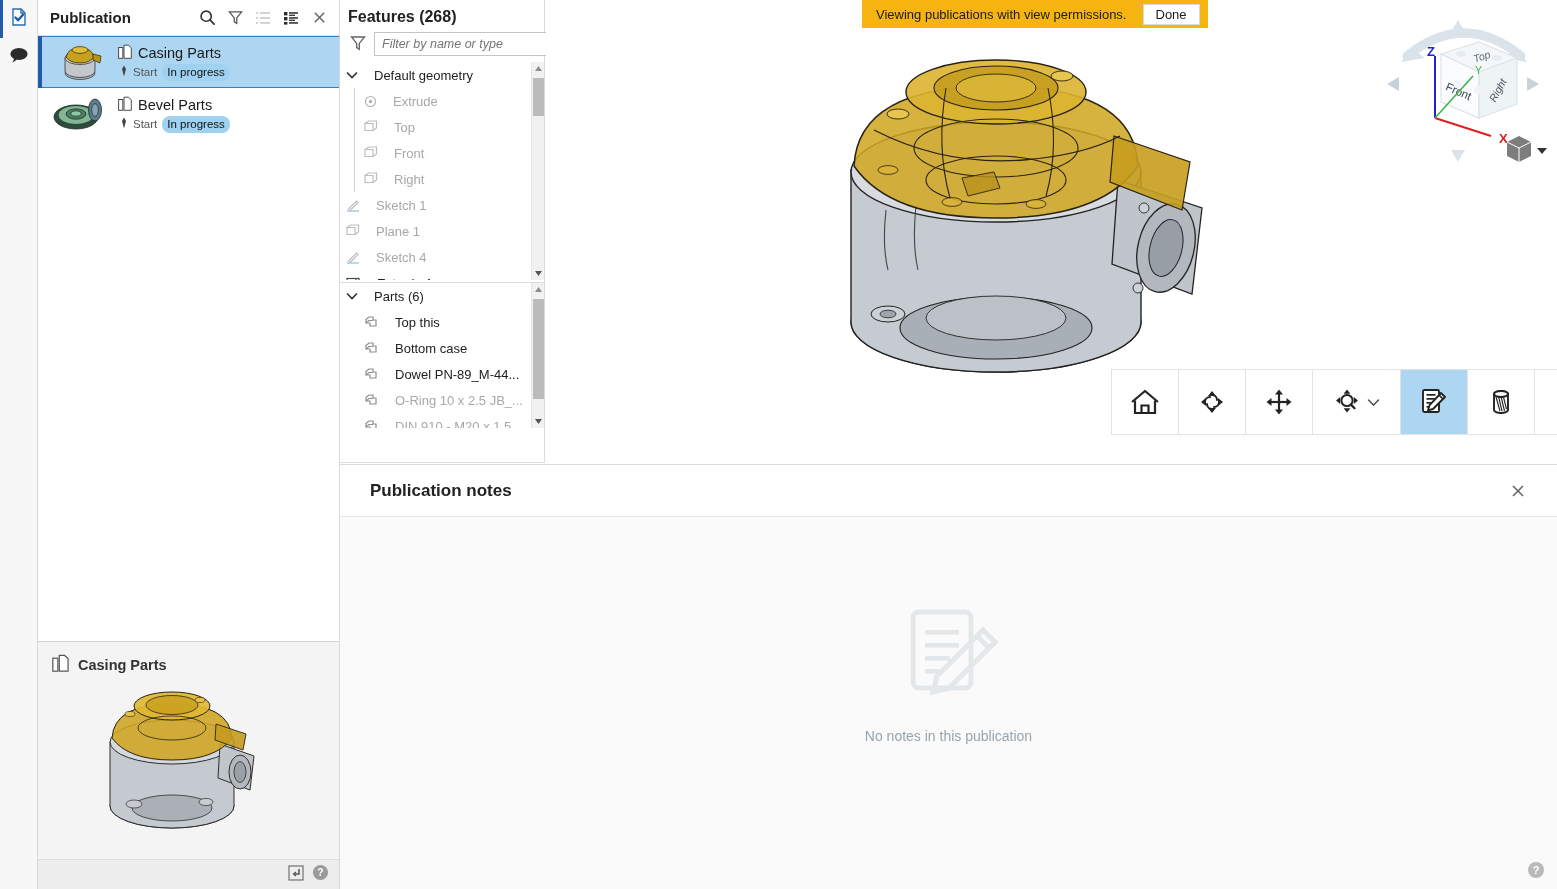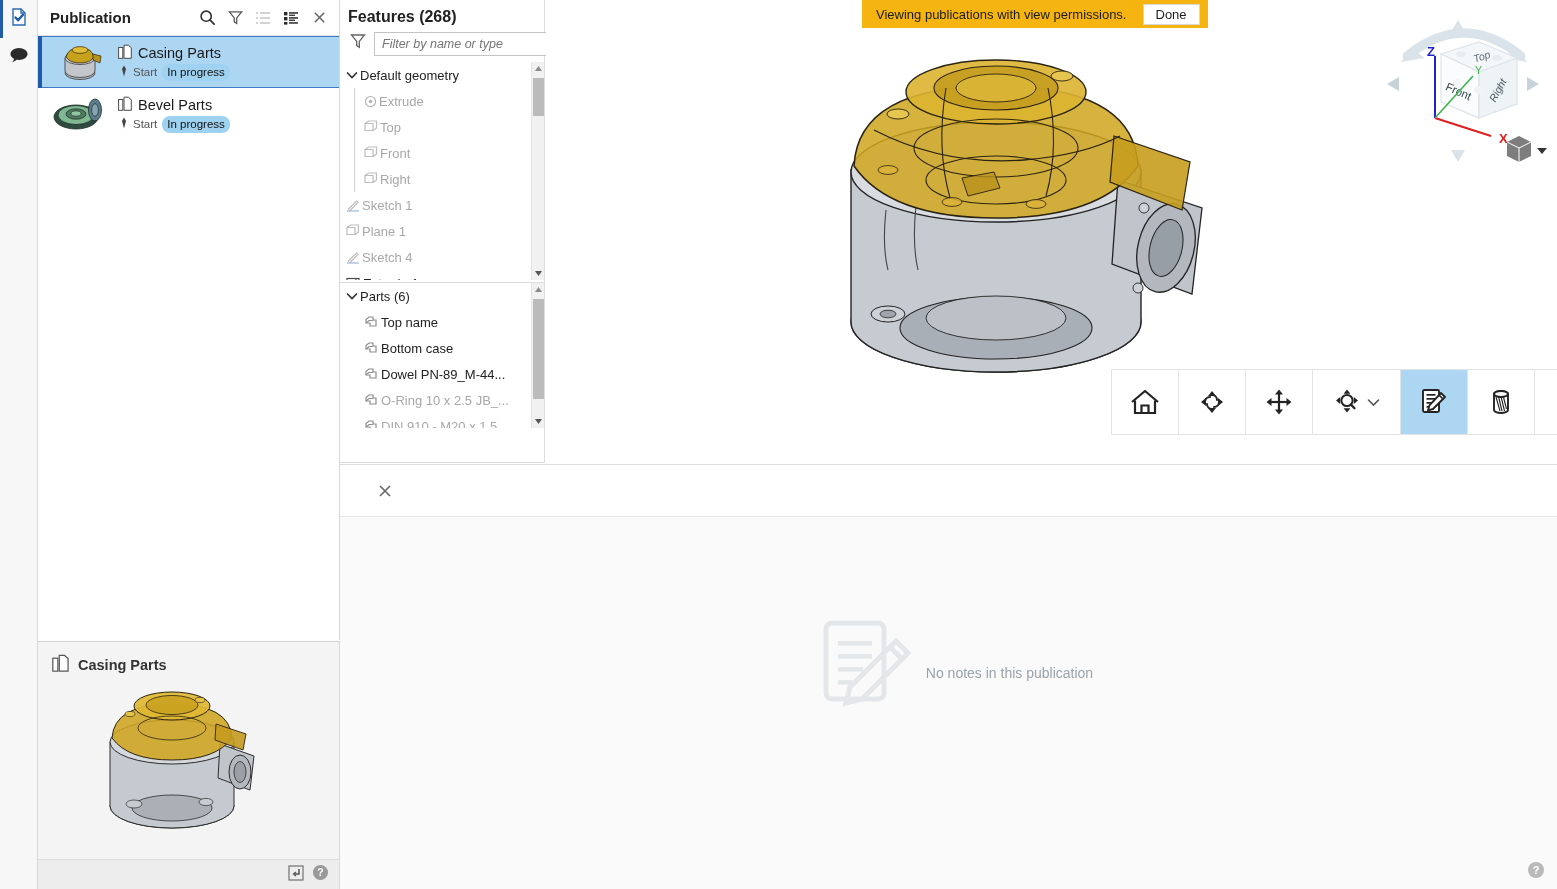--- a/index.html
+++ b/index.html
@@ -74,32 +74,32 @@
     border-top: 1px solid #dcdcdc; background: #ededed;
     display: flex; align-items: center; justify-content: flex-end; gap: 8px; padding-right: 10px;
   }
 
   
   .feat-panel {
     position: absolute; left: 340px; top: 0; width: 205px; height: 463px;
     background: #ffffff; border-right: 1px solid #dcdcdc; border-bottom: 1px solid #dcdcdc;
   }
   .feat-title { font-size: 16px; font-weight: bold; color: #222; padding: 8px 0 6px 8px; }
-  .filter-row { display: flex; align-items: flex-start; gap: 7px; padding: 0 8px 6px 9px; }
+  .filter-row { display: flex; align-items: flex-end; gap: 7px; padding: 0 8px 6px 9px; }
   .filter-input {
     flex: 1; height: 24px; border: 1px solid #c4c4c4; background: #fff;
     font-size: 12.5px; font-style: italic; color: #999; padding: 0 7px;
     font-family: "Liberation Sans", sans-serif;
   }
   .tree-wrap { position: relative; }
   .tree {
     height: 218px; overflow: hidden; padding-left: 6px; position: relative;
   }
   .tree.parts { height: 145px; }
-  .tree-row { display: flex; align-items: center; gap: 2px; height: 26px; font-size: 13px; color: #222; cursor: pointer; }
+  .tree-row { display: flex; align-items: center; gap: 16px; height: 26px; font-size: 13px; color: #222; cursor: pointer; }
   .tree-row.muted { color: #a8a8a8; }
   .tree-row.indent { padding-left: 18px; }
   .group-line {
     position: absolute; left: 14px; width: 1px; background: #cfcfcf;
   }
   .sb {
     position: absolute; right: 0; top: 0; width: 13px; bottom: 0;
     background: #f1f1f1; border-left: 1px solid #e4e4e4;
   }
   .sb .arrow { position: absolute; left: 0; width: 13px; height: 13px; display:flex; align-items:center; justify-content:center; }
@@ -153,21 +153,21 @@
     background: #fafafa; border-top: 1px solid #dcdcdc;
   }
   .notes-head {
     height: 52px; background: #ffffff; border-bottom: 1px solid #e6e6e6;
     display: flex; align-items: center; padding: 0 24px 0 30px;
   }
   .notes-title { font-size: 17px; font-weight: bold; color: #222; flex: 1; }
   .notes-close { width: 30px; height: 30px; display: flex; align-items: center; justify-content: center; cursor: pointer; }
   .notes-body {
     position: absolute; left: 0; right: 0; top: 52px; bottom: 0;
-    display: flex; flex-direction: row; align-items: center; justify-content: center;
+    display: flex; flex-direction: column; align-items: center; justify-content: center;
     gap: 6px; padding-bottom: 60px;
   }
   .notes-empty-text { font-size: 14px; color: #9aa3aa; }
 
   .help-corner { position: absolute; right: 12px; bottom: 10px; width: 18px; height: 18px; }
 </style>
 </head>
 <body>
 
 <div id="app">
@@ -483,21 +483,21 @@
             </span>
             <span>Parts (6)</span>
           </div>
           <div class="tree-row indent">
             <span style="display:flex;align-items:center">
               <svg width="15" height="14" viewBox="0 0 15 14">
                 <path d="M2 4.5 L5 2 h4 v3 h3 v6 H6 V8 H2 Z" fill="none" stroke="#8d8d8d" stroke-width="1.2"></path>
                 <path d="M2 8 L5 5.5 h4" fill="none" stroke="#8d8d8d" stroke-width="1.1"></path>
               </svg>
             </span>
-            <span>Top name</span>
+            <span>Top this</span>
           </div>
           <div class="tree-row indent">
             <span style="display:flex;align-items:center">
               <svg width="15" height="14" viewBox="0 0 15 14">
                 <path d="M2 4.5 L5 2 h4 v3 h3 v6 H6 V8 H2 Z" fill="none" stroke="#8d8d8d" stroke-width="1.2"></path>
                 <path d="M2 8 L5 5.5 h4" fill="none" stroke="#8d8d8d" stroke-width="1.1"></path>
               </svg>
             </span>
             <span>Bottom case</span>
           </div>
@@ -740,20 +740,21 @@
                 <rect x="7.5" y="20" width="11" height="1.9"></rect>
               </g>
             </svg>
           </span>
         </div>
       </div>
   </div>
 
   <div class="notes-panel">
     <div class="notes-head">
+      <div class="notes-title">Publication notes</div>
       <div class="notes-close">
         <svg width="16" height="16" viewBox="0 0 16 16">
             <line x1="3" y1="3" x2="13" y2="13" stroke="#666" stroke-width="1.6"></line>
             <line x1="13" y1="3" x2="3" y2="13" stroke="#666" stroke-width="1.6"></line>
           </svg>
       </div>
     </div>
     <div class="notes-body">
       <span>
         <svg width="116" height="116" viewBox="0 0 116 116">

